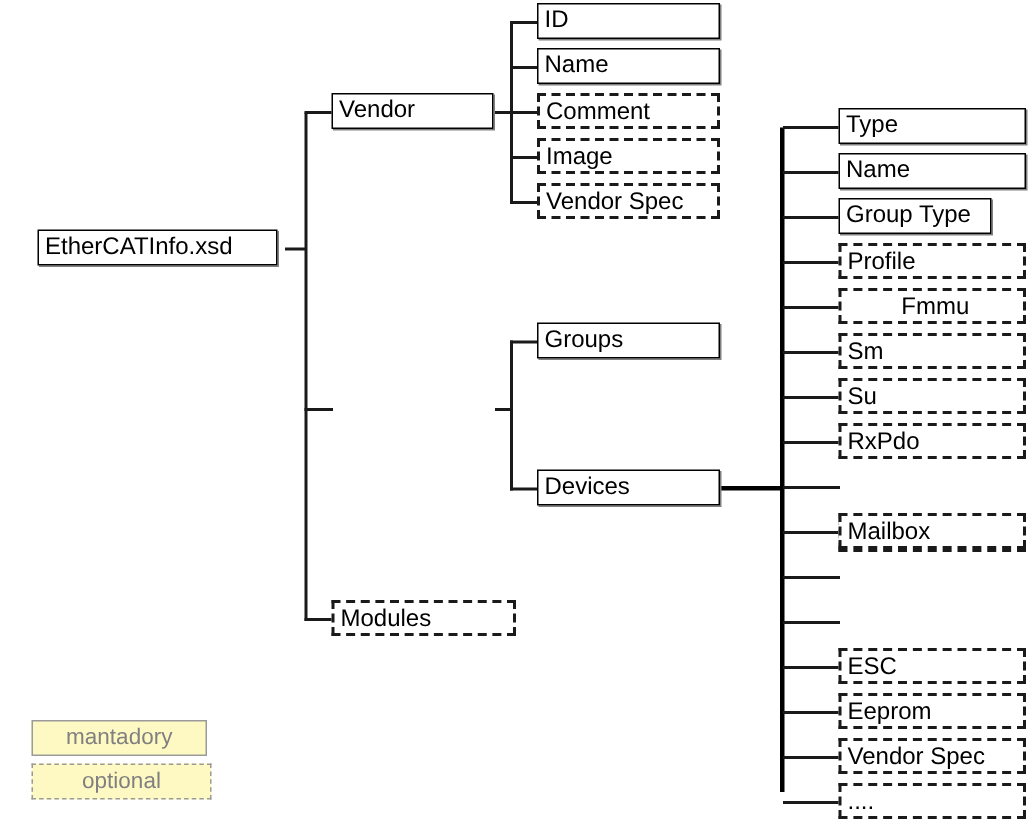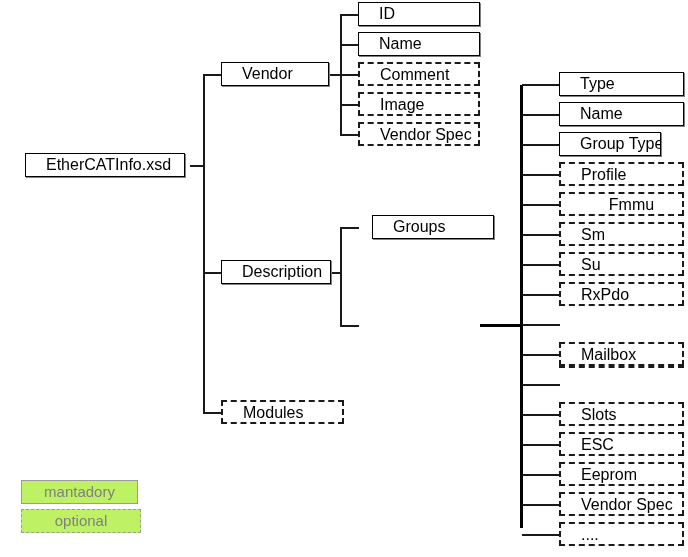--- a/index.html
+++ b/index.html
@@ -17,41 +17,41 @@
     overflow: hidden;
     background: #ffffff;
   }
   .node {
     position: absolute;
     box-sizing: border-box;
     height: 24px;
     line-height: 22px;
     font-size: 16px;
     color: #000000;
-    padding-left: 20px;
+    padding-left: 4px;
     white-space: nowrap;
     overflow: hidden;
     background: #ffffff;
   }
   .node.mandatory {
     border: 1px solid #000000;
     box-shadow: 1px 1px 0 0 #808080;
   }
   .node.optional {
     border: 2px dashed #1a1a1a;
   }
   .legend-node {
     position: absolute;
     box-sizing: border-box;
     height: 24px;
     line-height: 22px;
     font-size: 15px;
     color: #808080;
     text-align: center;
-    background: #bef264;
+    background: #fef9c3;
   }
   .legend-node.mandatory {
     border: 1px solid #9a9a9a;
   }
   .legend-node.optional {
     border: 1px dashed #9a9a9a;
   }
   .edge {
     position: absolute;
     background: #1a1a1a;
@@ -104,42 +104,41 @@
   <div class="edge" style="left:522px; top:384px; width:38px; height:2px;"></div>
   <div class="edge" style="left:522px; top:414px; width:38px; height:2px;"></div>
   <div class="edge" style="left:522px; top:444px; width:38px; height:2px;"></div>
   <div class="edge" style="left:522px; top:474px; width:38px; height:2px;"></div>
   <div class="edge" style="left:522px; top:504px; width:38px; height:2px;"></div>
   <div class="edge" style="left:522px; top:534px; width:38px; height:2px;"></div>
 
   <div class="node mandatory" style="left:25px; top:153px; width:160px;">EtherCATInfo.xsd</div>
 
   <div class="node mandatory" style="left:221px; top:62px; width:108px;">Vendor</div>
-  <div class="node mandatory" style="left:221px; top:260px; width:110px;">Description</div>
   <div class="node optional" style="left:221px; top:400px; width:123px;">Modules</div>
 
   <div class="node mandatory" style="left:358px; top:2px; width:122px;">ID</div>
   <div class="node mandatory" style="left:358px; top:32px; width:122px;">Name</div>
   <div class="node optional" style="left:358px; top:62px; width:122px;">Comment</div>
   <div class="node optional" style="left:358px; top:92px; width:122px;">Image</div>
   <div class="node optional" style="left:358px; top:122px; width:122px;">Vendor Spec</div>
 
-  <div class="node mandatory" style="left:372px; top:215px; width:122px;">Groups</div>
+  <div class="node mandatory" style="left:358px; top:215px; width:122px;">Groups</div>
+  <div class="node mandatory" style="left:358px; top:313px; width:122px;">Devices</div>
 
   <div class="node mandatory" style="left:559px; top:72px; width:125px;">Type</div>
   <div class="node mandatory" style="left:559px; top:102px; width:125px;">Name</div>
   <div class="node mandatory" style="left:559px; top:132px; width:102px;">Group Type</div>
   <div class="node optional" style="left:559px; top:162px; width:125px;">Profile</div>
   <div class="node optional" style="left:559px; top:192px; width:125px;text-align:center;">Fmmu</div>
   <div class="node optional" style="left:559px; top:222px; width:125px;">Sm</div>
   <div class="node optional" style="left:559px; top:252px; width:125px;">Su</div>
   <div class="node optional" style="left:559px; top:282px; width:125px;">RxPdo</div>
   <div class="node optional" style="left:559px; top:312px; width:125px;margin-top:32px;">TxPdo</div>
   <div class="node optional" style="left:559px; top:342px; width:125px;">Mailbox</div>
-  <div class="node optional" style="left:559px; top:402px; width:125px;">Slots</div>
   <div class="node optional" style="left:559px; top:432px; width:125px;">ESC</div>
   <div class="node optional" style="left:559px; top:462px; width:125px;">Eeprom</div>
   <div class="node optional" style="left:559px; top:492px; width:125px;">Vendor Spec</div>
   <div class="node optional" style="left:559px; top:522px; width:125px;">....</div>
 
   <div class="legend-node mandatory" style="left:21px; top:480px; width:117px;">mantadory</div>
   <div class="legend-node optional" style="left:21px; top:509px; width:120px;">optional</div>
 
 </div>
 

